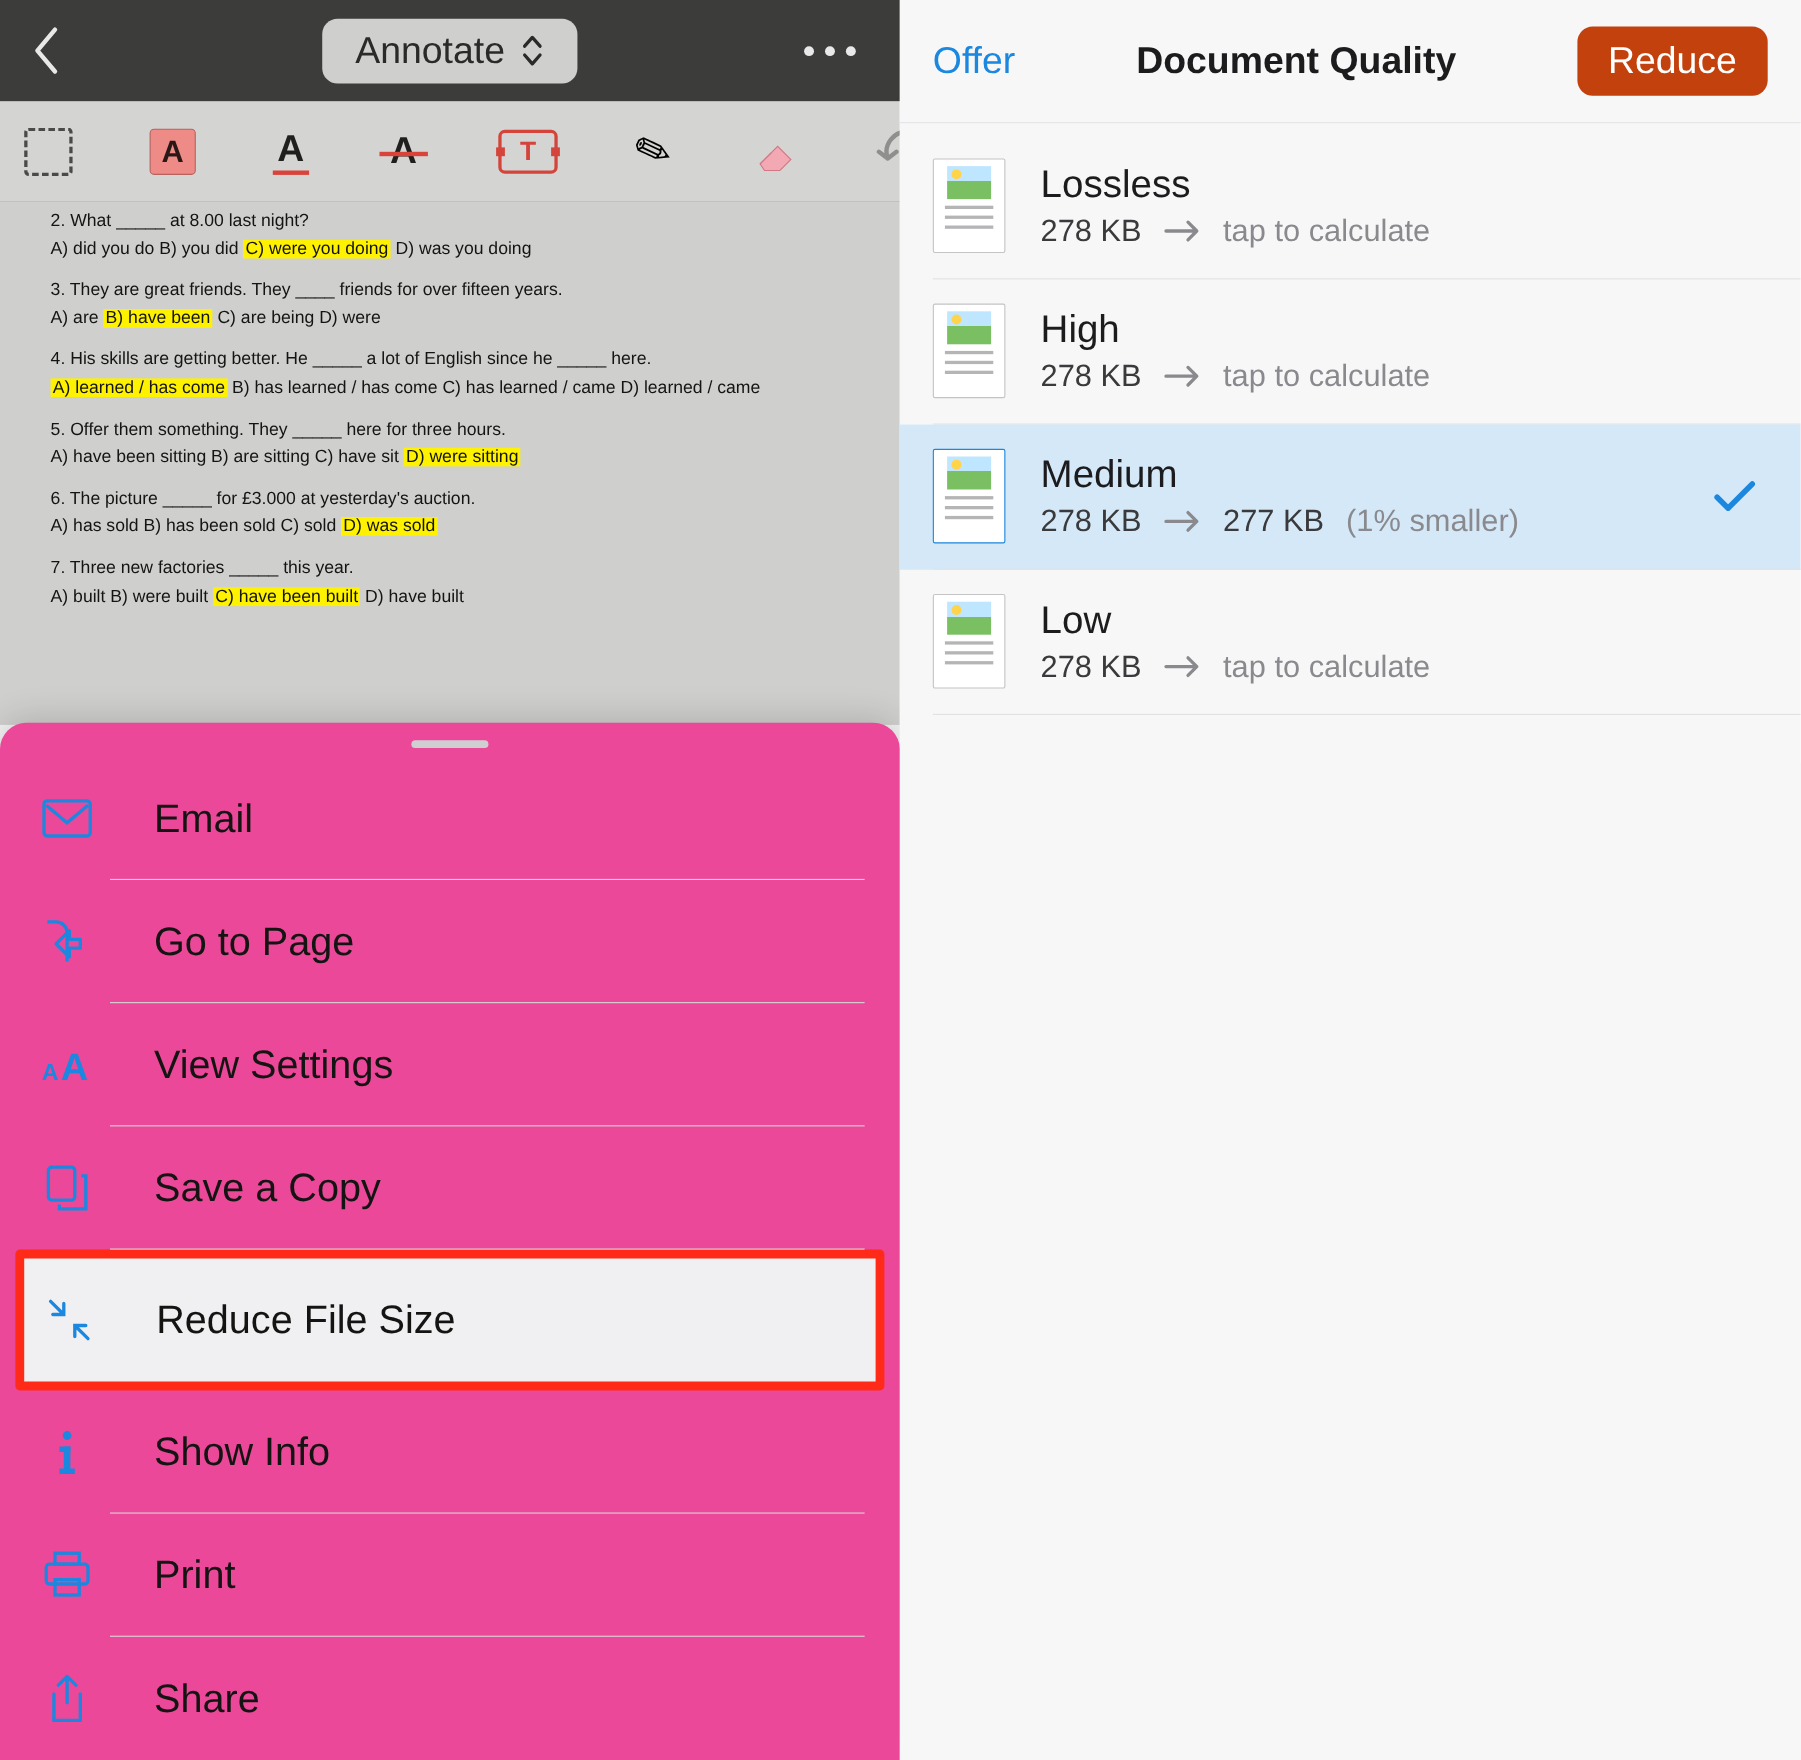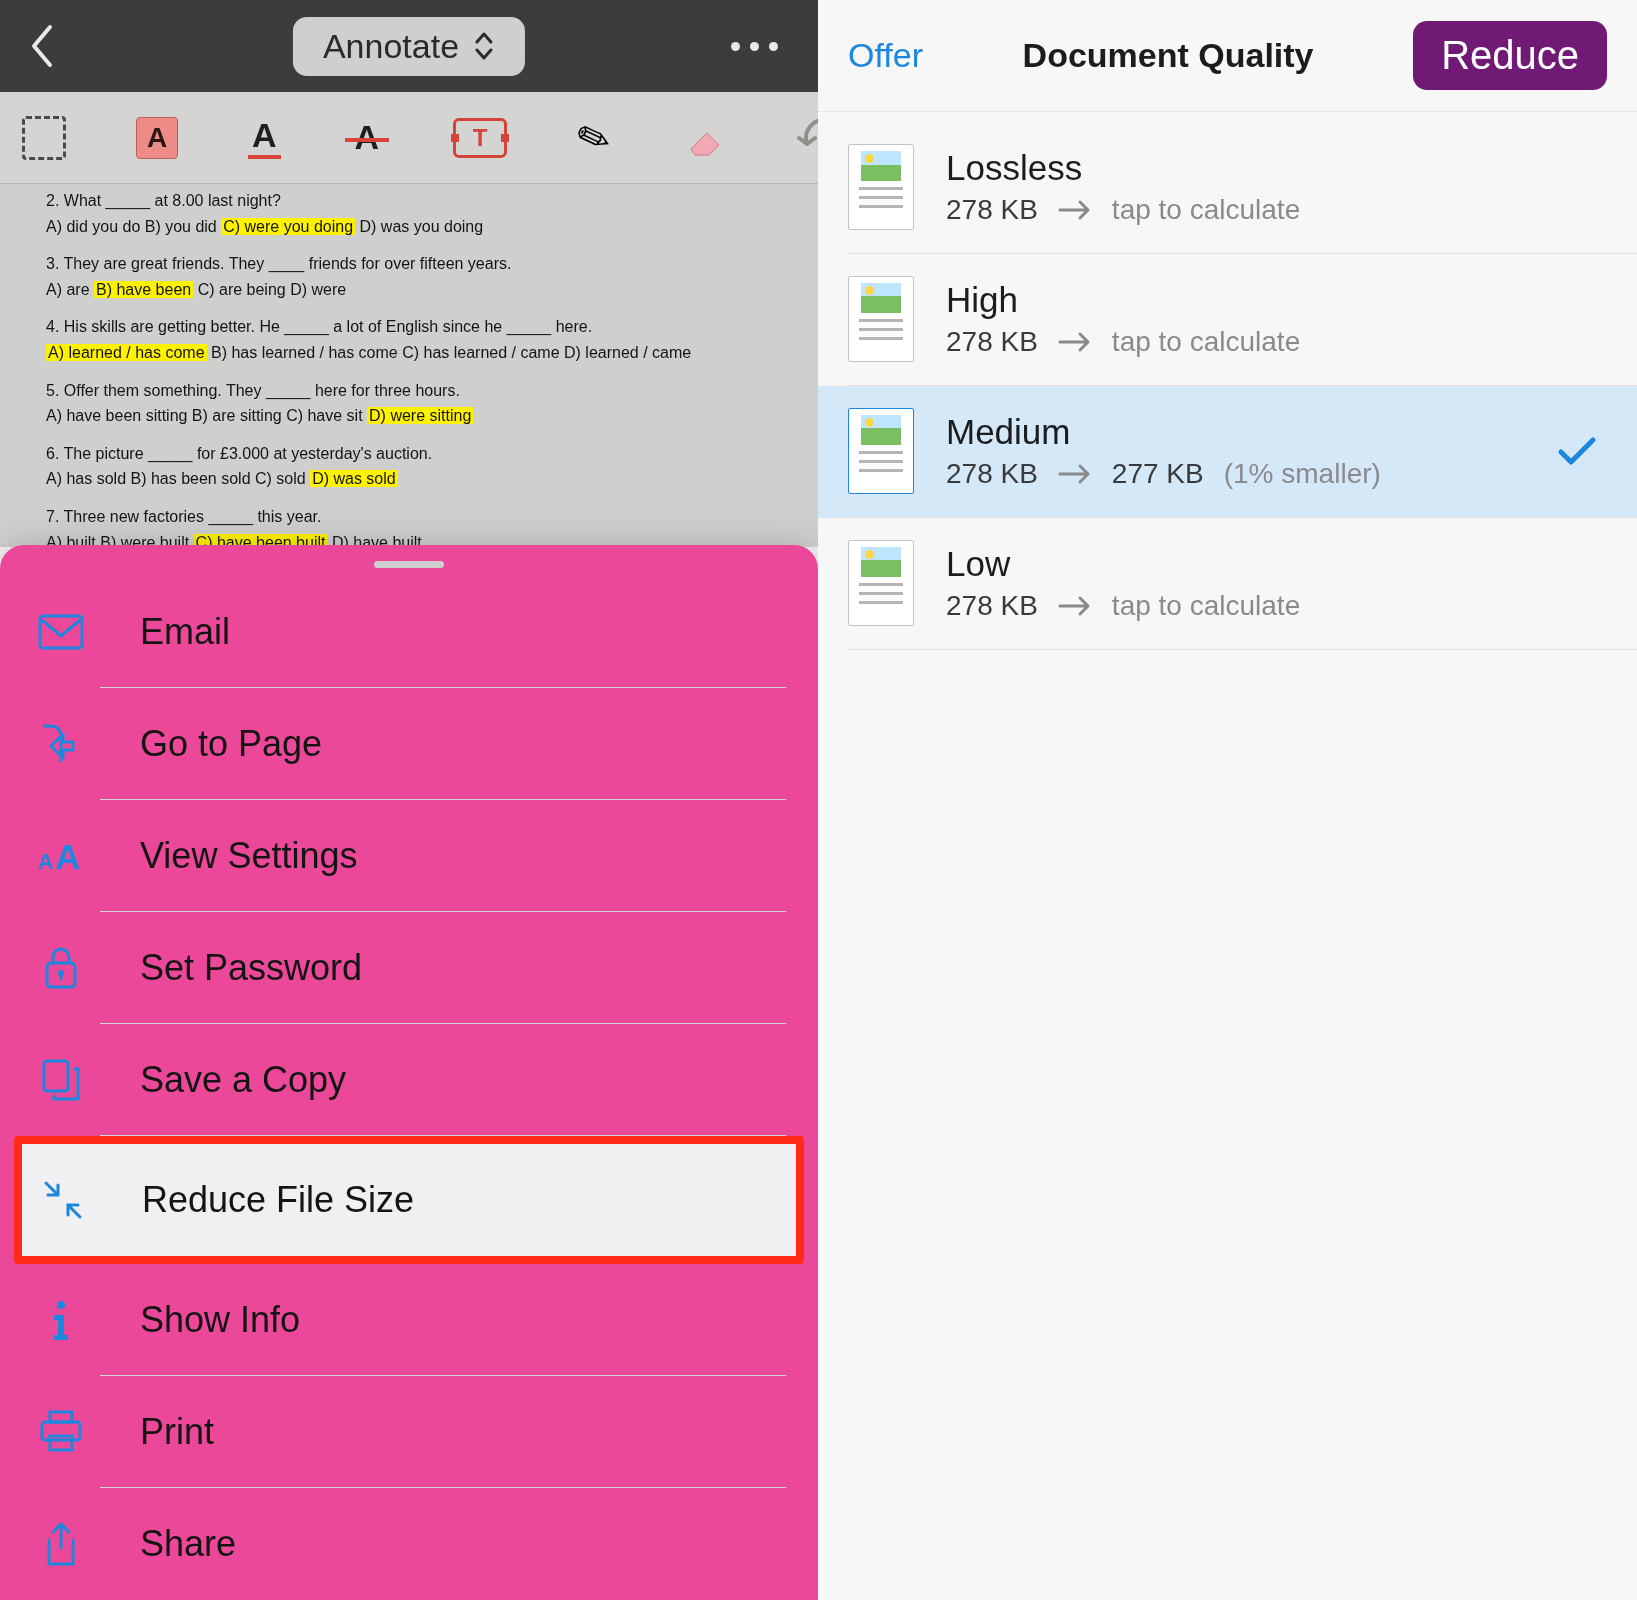--- a/index.html
+++ b/index.html
@@ -48,21 +48,21 @@
   .mrow::after{content:"";position:absolute;left:100px;right:32px;bottom:0;height:1px;background:#d6d6d8;}
   .mrow:last-child::after{display:none;}
   .hlframe { border:8px solid #ff2a17; border-radius:4px; margin:0 14px; background:#f0f0f2;}
   .hlframe .mrow{padding-left:16px;padding-right:16px;}
   .hlframe .mrow::after{left:82px;right:14px;}
 
   
   .r-top { height:112px; display:flex; align-items:center; justify-content:space-between; padding:0 30px; border-bottom:1px solid #e4e4e6; background:#f7f7f8;}
   .cancel { font-size:34px; color:#1b87de; font-weight:400;}
   .rtitle { font-size:34px; font-weight:600; color:#1c1c1e;}
-  .reduce-btn { background:#701a75; color:#fff; font-size:40px; font-weight:400; padding:12px 28px; border-radius:14px;}
+  .reduce-btn { background:#c2410c; color:#fff; font-size:34px; font-weight:400; padding:12px 28px; border-radius:14px;}
 
   .qlist { padding-top:10px;}
   .qrow { display:flex; align-items:center; gap:32px; padding:22px 32px 24px 30px; position:relative;}
   .qrow.sep::after{content:"";position:absolute;left:30px;right:0;bottom:0;height:1px;background:#e1e1e3;}
   .qrow.sel { background:#d4e8f8;}
   .thumb { width:66px; height:86px; border:1px solid #c4c4c6; border-radius:2px; background:#fff; display:flex; flex-direction:column; align-items:center; padding:6px; gap:6px; flex-shrink:0;}
   .thumb .pic{width:40px;height:30px;background:linear-gradient(#bfe6ff 0 45%, #7bbf63 45% 100%);position:relative;}
   .thumb .pic::before{content:"";position:absolute;width:9px;height:9px;border-radius:50%;background:#ffd34a;left:4px;top:3px;}
   .thumb .bar{height:3px;width:44px;background:#b5b5b7;}
   .qinfo { flex:1;}
@@ -183,31 +183,20 @@
     <div class="mrow">
       <div class="mi">
         <svg width="52" height="40" viewBox="0 0 52 40">
             <text x="2" y="34" font-size="22" font-weight="700" fill="#1b87de">A</text>
             <text x="20" y="34" font-size="36" font-weight="700" fill="#1b87de">A</text>
           </svg>
       </div>
       <div class="mlabel">View Settings</div>
     </div>
 
-    <div class="mrow">
-      <div class="mi">
-        <svg width="40" height="46" viewBox="0 0 40 46">
-            <rect x="6" y="18" width="28" height="24" rx="4" stroke="#1b87de" stroke-width="3" fill="none"></rect>
-            <path d="M12 18 L12 12 A8 8 0 0 1 28 12 L28 18" stroke="#1b87de" stroke-width="3" fill="none"></path>
-            <circle cx="20" cy="28" r="3" fill="#1b87de"></circle>
-            <rect x="18.5" y="28" width="3" height="7" fill="#1b87de"></rect>
-          </svg>
-      </div>
-      <div class="mlabel">Set Password</div>
-    </div>
 
     <div class="mrow">
       <div class="mi">
         <svg width="42" height="46" viewBox="0 0 42 46">
             <rect x="4" y="4" width="24" height="30" rx="3" stroke="#1b87de" stroke-width="3" fill="none"></rect>
             <path d="M14 38 L14 42 L38 42 L38 12 L34 12" stroke="#1b87de" stroke-width="3" fill="none"></path>
           </svg>
       </div>
       <div class="mlabel">Save a Copy</div>
     </div>

